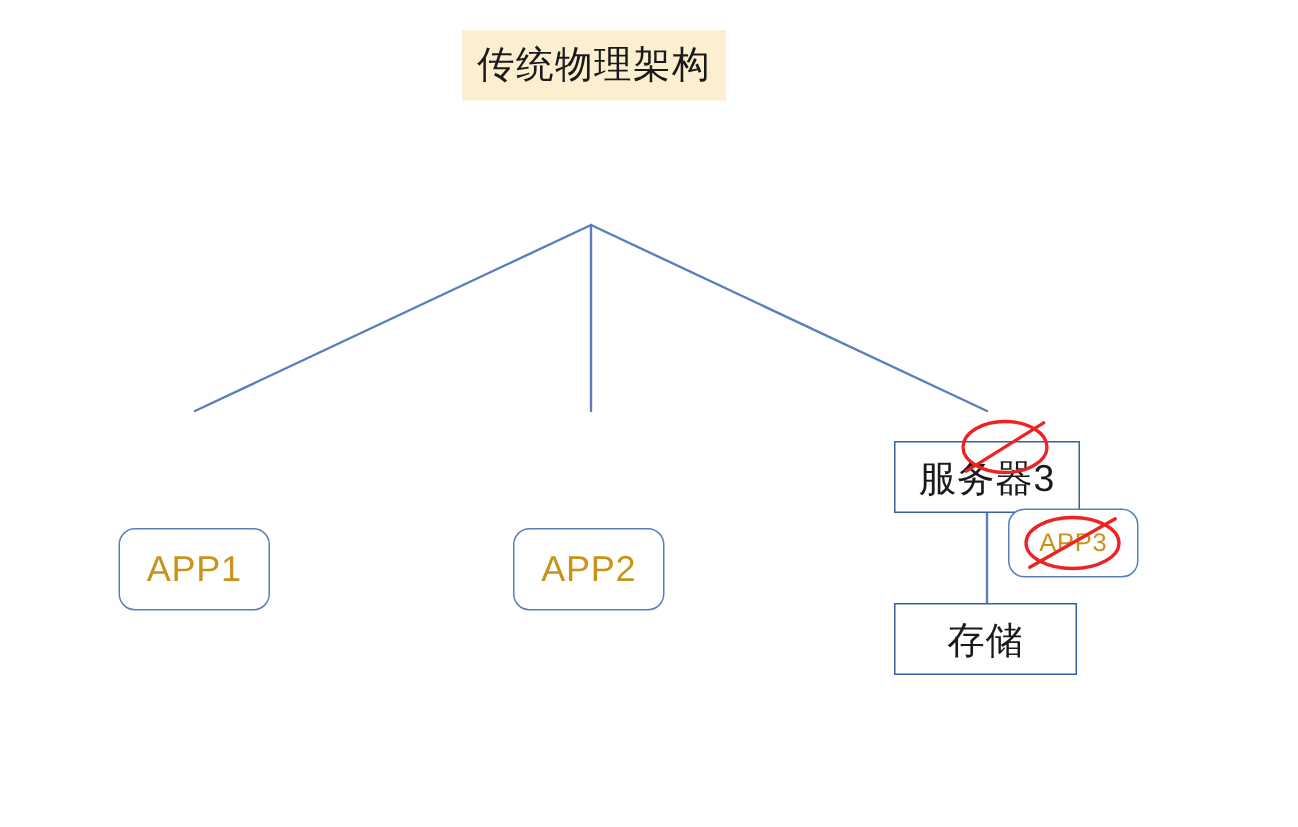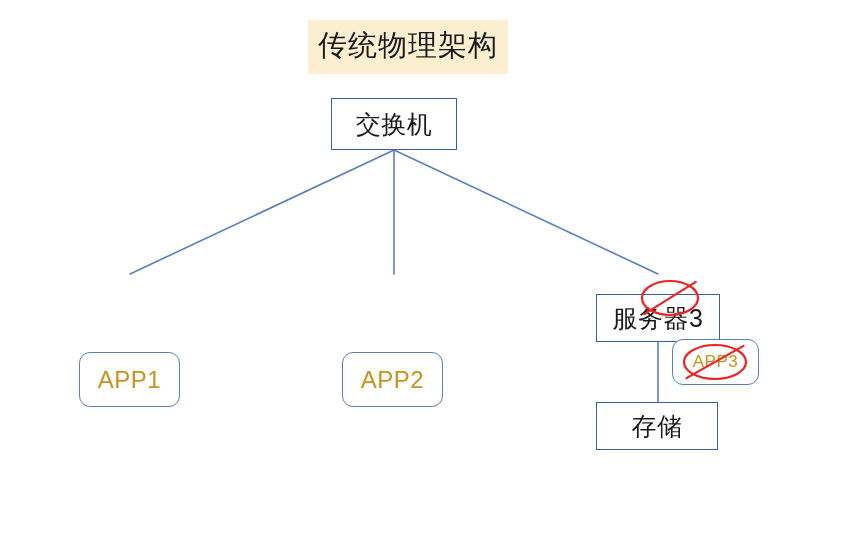--- a/index.html
+++ b/index.html
@@ -64,21 +64,21 @@
   #title-wrap {
     position: absolute;
     left: 308px;
     top: 20px;
     padding: 6px 10px 8px 10px;
     background: #fbefcf;
     z-index: 2;
   }
   #title-text {
     font-family: "Liberation Sans", "DejaVu Sans", sans-serif;
-    font-size: 29px;
+    font-size: 25px;
     color: #1a1a1a;
     letter-spacing: 1px;
     white-space: nowrap;
   }
   
   #annotations {
     position: absolute;
     left: 0;
     top: 0;
     width: 865px;
@@ -98,23 +98,20 @@
         <line x1="394" y1="150" x2="394" y2="274"></line>
         <line x1="394" y1="150" x2="658" y2="274"></line>
         <line x1="658" y1="322" x2="658" y2="402"></line>
       </g>
   </svg>
 
   <div id="title-wrap">
     <span id="title-text">传统物理架构</span>
   </div>
 
-  <div class="node node-rect" style="left:331px; top:98px; width:126px; height:52px;">
-    <span class="label-cjk">交换机</span>
-  </div>
 
 
 
   <div class="node node-rect" style="left:596px; top:274px; width:124px; height:48px;margin-top:20px;">
     <span class="label-cjk">服务器3</span>
   </div>
 
   <div class="node node-round" style="left:79px; top:352px; width:101px; height:55px;text-align:center;">
     <span class="label-app">APP1</span>
   </div>

